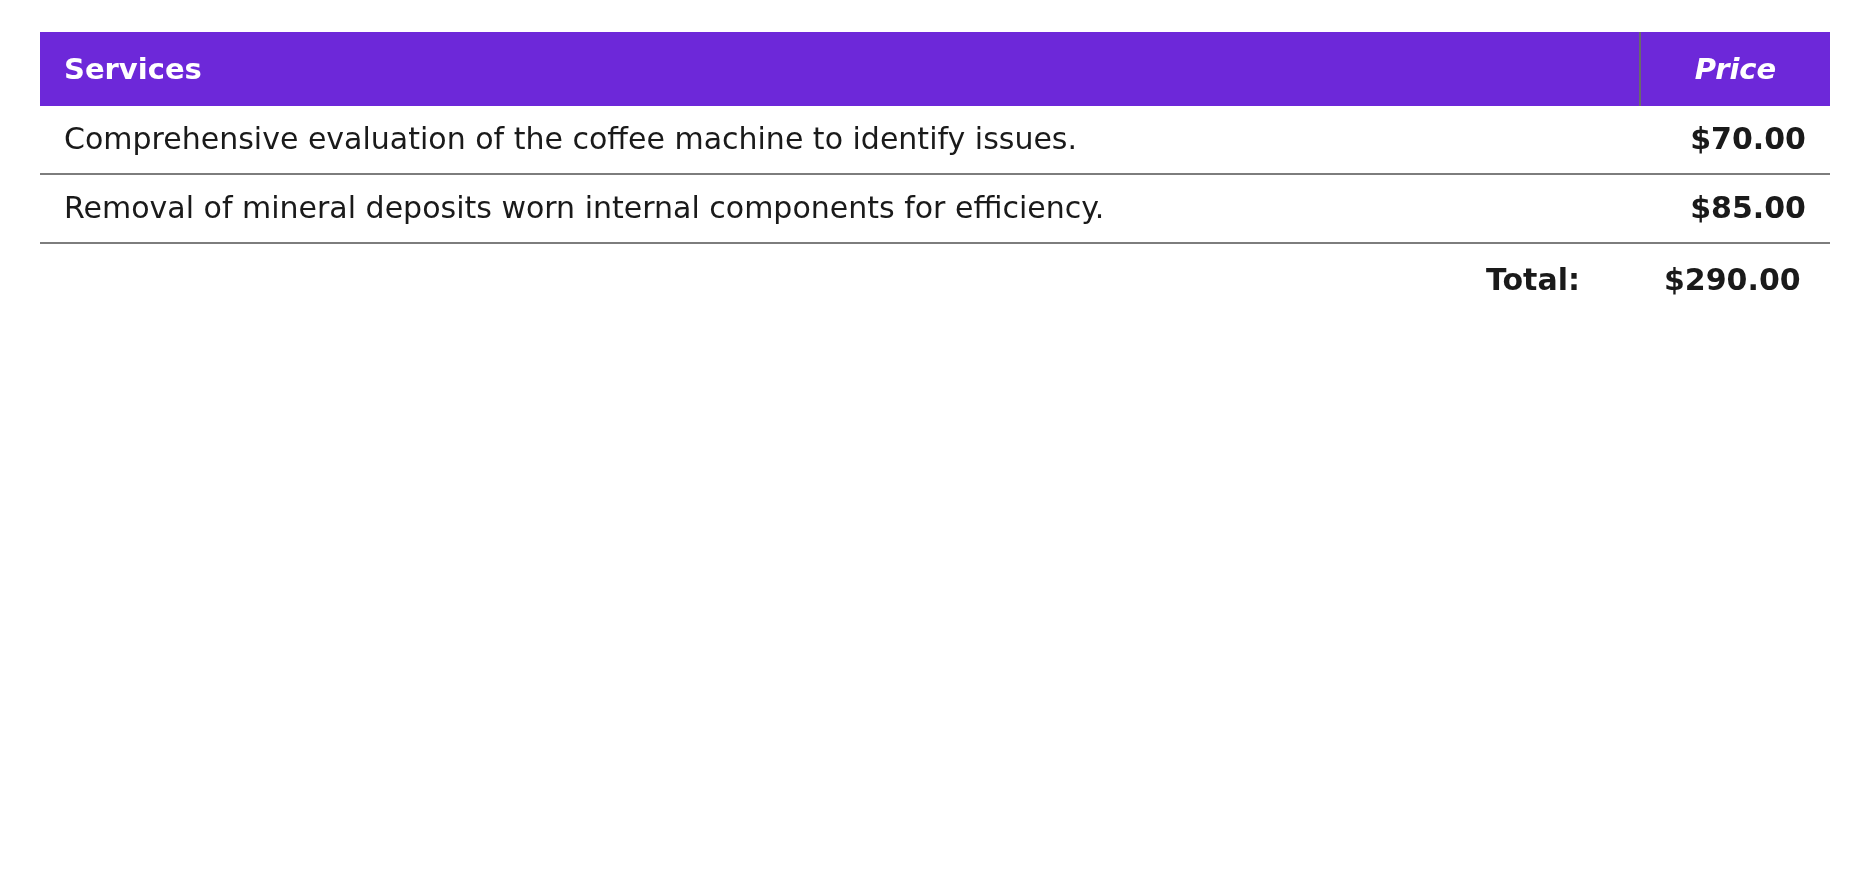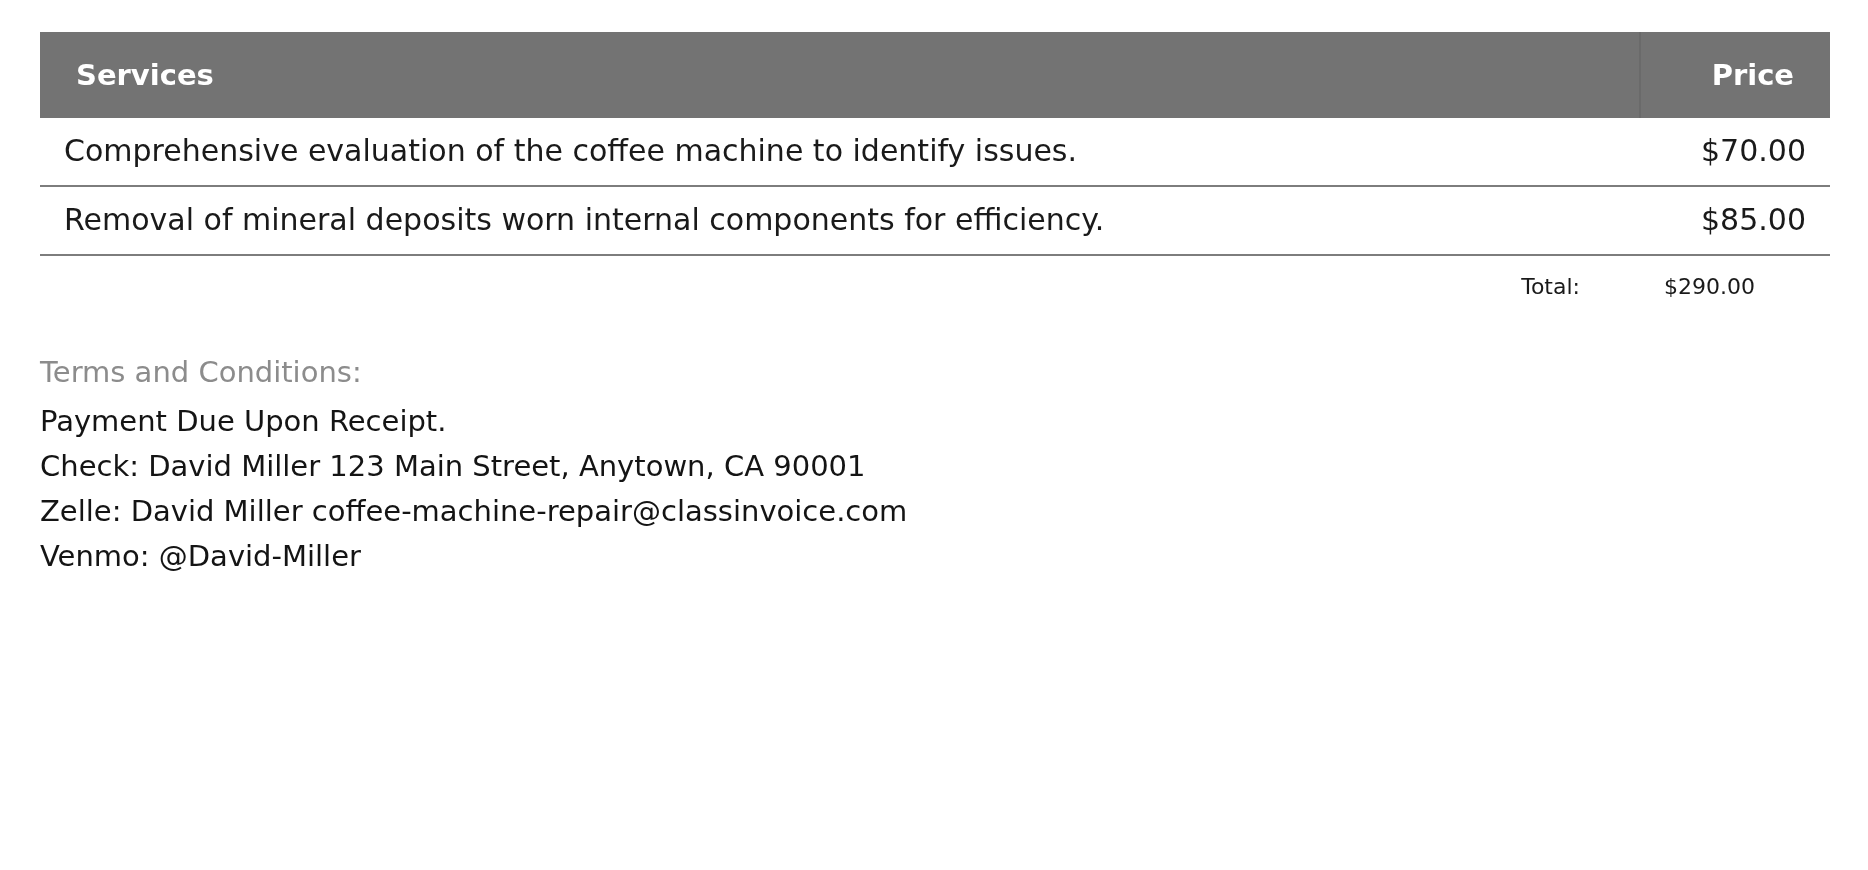--- a/index.html
+++ b/index.html
@@ -23,50 +23,51 @@
   
   .services-table {
     width: 1790px;
     border-collapse: collapse;
     table-layout: fixed;
   }
   .services-table col.desc { width: 1600px; }
   .services-table col.price { width: 190px; }
 
   .services-table thead th {
-    background: #737373;
+    background: #6d28d9;
     color: #ffffff;
     font-size: 29px;
     font-weight: bold;
-    padding: 18px 36px;
-    height: 86px;
+    padding: 18px 24px;
+    height: 74px;
     box-sizing: border-box;
     vertical-align: middle;
   }
   .services-table thead th.head-desc {
     text-align: left;
     border-right: 2px solid #6a6a6a;
   }
   .services-table thead th.head-price {
-    text-align: right;
+    text-align: center;
+    font-style: italic;
   }
 
   .services-table tbody td {
     font-size: 30px;
     padding: 15px 24px 16px 24px;
     border-bottom: 2px solid #7d7d7d;
     vertical-align: middle;
     line-height: 1.2;
   }
   .services-table tbody td.desc { text-align: left; }
-  .services-table tbody td.price { text-align: right; }
+  .services-table tbody td.price { text-align: right; font-weight: bold; }
 
   .services-table tfoot td {
-    font-size: 22px;
-    font-weight: normal;
+    font-size: 30px;
+    font-weight: bold;
     padding: 18px 24px 10px 24px;
     vertical-align: middle;
   }
   .services-table tfoot td.total-label {
     text-align: right;
     padding-right: 60px;
   }
   .services-table tfoot td.total-value {
   }
 
@@ -113,21 +114,14 @@
       </tr>
     </tbody>
     <tfoot>
       <tr>
         <td class="total-label">Total:</td>
         <td class="total-value">$290.00</td>
       </tr>
     </tfoot>
   </table>
 
-  <div class="terms">
-    <div class="terms-title">Terms and Conditions:</div>
-    <div class="terms-line">Payment Due Upon Receipt.</div>
-    <div class="terms-line">Check: David Miller 123 Main Street, Anytown, CA 90001</div>
-    <div class="terms-line">Zelle: David Miller coffee-machine-repair@classinvoice.com</div>
-    <div class="terms-line">Venmo: @David-Miller</div>
-  </div>
 
 </div>
 
 </body></html>

